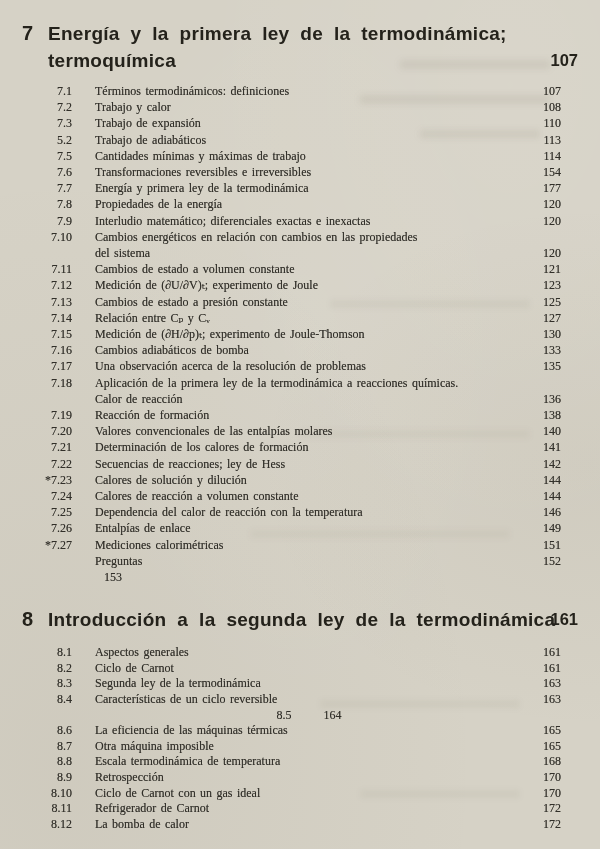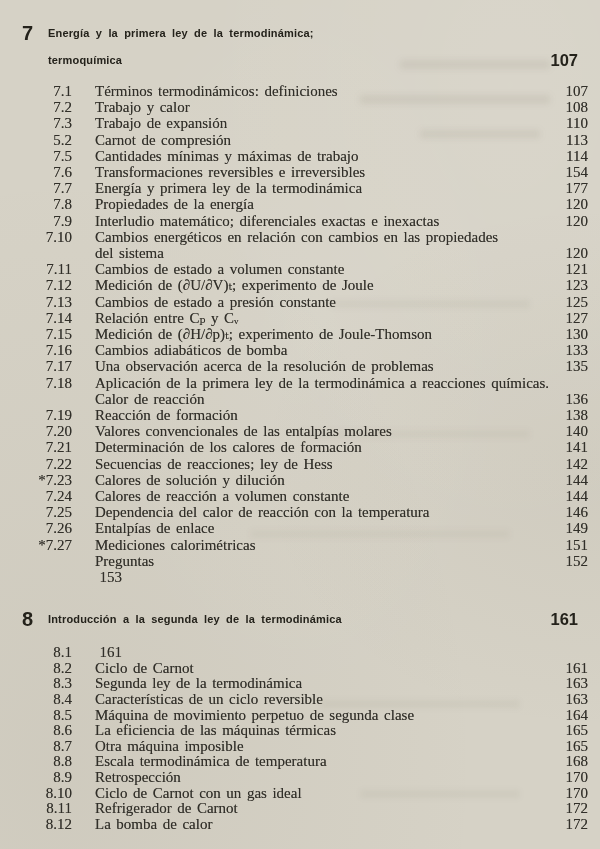--- a/index.html
+++ b/index.html
@@ -55,49 +55,49 @@
     font-weight: bold;
     font-size: 20px;
     line-height: 27px;
     letter-spacing: 0.01em;
   }
   .ch-title {
     flex: 1;
     min-width: 0;
     font-family: "Liberation Sans", "DejaVu Sans", sans-serif;
     font-weight: bold;
-    font-size: 11px;
+    font-size: 19px;
     line-height: 27px;
     letter-spacing: 0.015em;
     word-spacing: 0.28em;
   }
   .ch-title .hline { display: block; white-space: nowrap; }
   .ch-page {
     width: 58px;
     text-align: right;
     font-family: "Liberation Sans", "DejaVu Sans", sans-serif;
     font-weight: bold;
     font-size: 16.5px;
     line-height: 27px;
   }
 
   
   .rows { margin-top: 9px; }
   .chapter.ch-idx-1 .rows { margin-top: 12px; }
 
   .row {
     display: flex;
-    padding-right: 12px;
+    padding-right: 39px;
     color: #312f29;
-    font-size: 15px;
+    font-size: 12px;
     line-height: 16.2px;
     word-spacing: 0.12em;
     text-shadow: 0 0 0.5px rgba(49, 47, 41, 0.55);
   }
-  .chapter.ch-idx-1 .row { line-height: 15.6px; }
+  .chapter.ch-idx-1 .row { line-height: 15.6px; justify-content: center; }
 
   .row .num {
     width: 72px;
     text-align: right;
     align-self: flex-start;
     white-space: nowrap;
   }
   .row .title { flex: 1; min-width: 0; margin-left: 23px; }
   .row .title .line { display: block; white-space: nowrap; }
   .row .pg {
@@ -149,21 +149,21 @@
           <div class="row">
       <span class="num">7.3</span>
       <span class="title">
               <span class="line">Trabajo de expansión</span>
             </span>
       <span class="pg">110</span>
     </div>
           <div class="row">
       <span class="num">5.2</span>
       <span class="title">
-              <span class="line">Carnot de compresión</span>
+              <span class="line">Trabajo de adiabáticos</span>
             </span>
       <span class="pg">113</span>
     </div>
           <div class="row">
       <span class="num">7.5</span>
       <span class="title">
               <span class="line">Cantidades mínimas y máximas de trabajo</span>
             </span>
       <span class="pg">114</span>
     </div>
@@ -340,20 +340,23 @@
       <header class="ch-head">
         <span class="ch-num">8</span>
         <span class="ch-title">
             <span class="hline">Introducción a la segunda ley de la termodinámica</span>
           </span>
         <span class="ch-page">161</span>
       </header>
       <div class="rows">
           <div class="row">
       <span class="num">8.1</span>
+      <span class="title">
+              <span class="line">Aspectos generales</span>
+            </span>
       <span class="pg">161</span>
     </div>
           <div class="row">
       <span class="num">8.2</span>
       <span class="title">
               <span class="line">Ciclo de Carnot</span>
             </span>
       <span class="pg">161</span>
     </div>
           <div class="row">
@@ -365,23 +368,20 @@
     </div>
           <div class="row">
       <span class="num">8.4</span>
       <span class="title">
               <span class="line">Características de un ciclo reversible</span>
             </span>
       <span class="pg">163</span>
     </div>
           <div class="row">
       <span class="num">8.5</span>
-      <span class="title">
-              <span class="line">Máquina de movimiento perpetuo de segunda clase</span>
-            </span>
       <span class="pg">164</span>
     </div>
           <div class="row">
       <span class="num">8.6</span>
       <span class="title">
               <span class="line">La eficiencia de las máquinas térmicas</span>
             </span>
       <span class="pg">165</span>
     </div>
           <div class="row">

